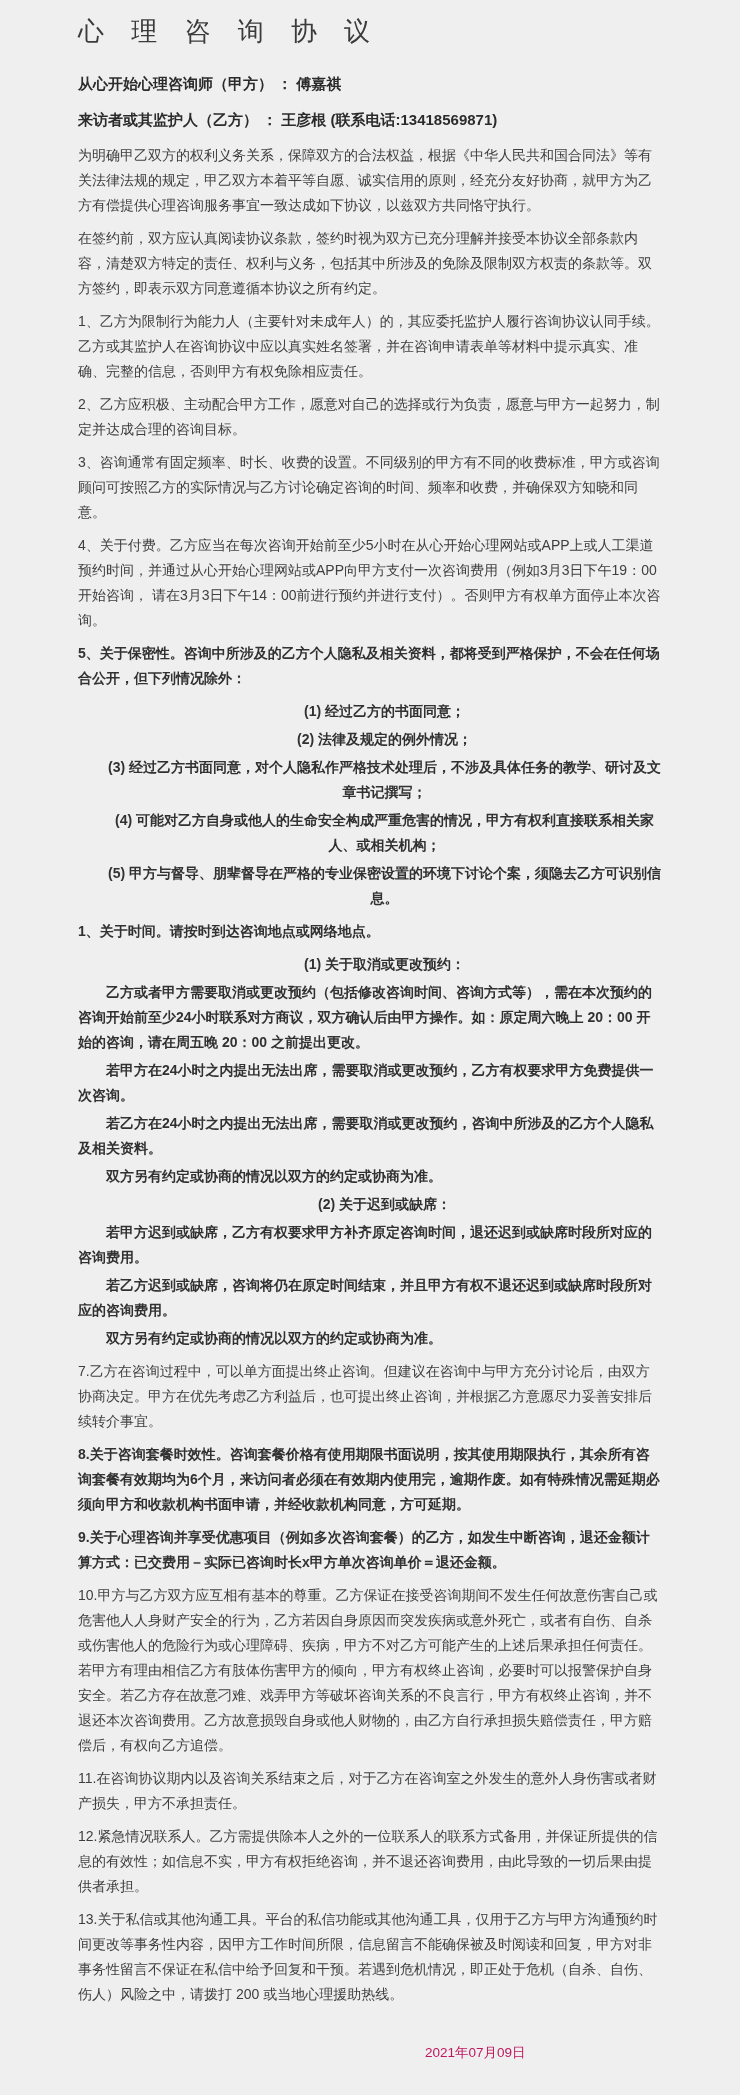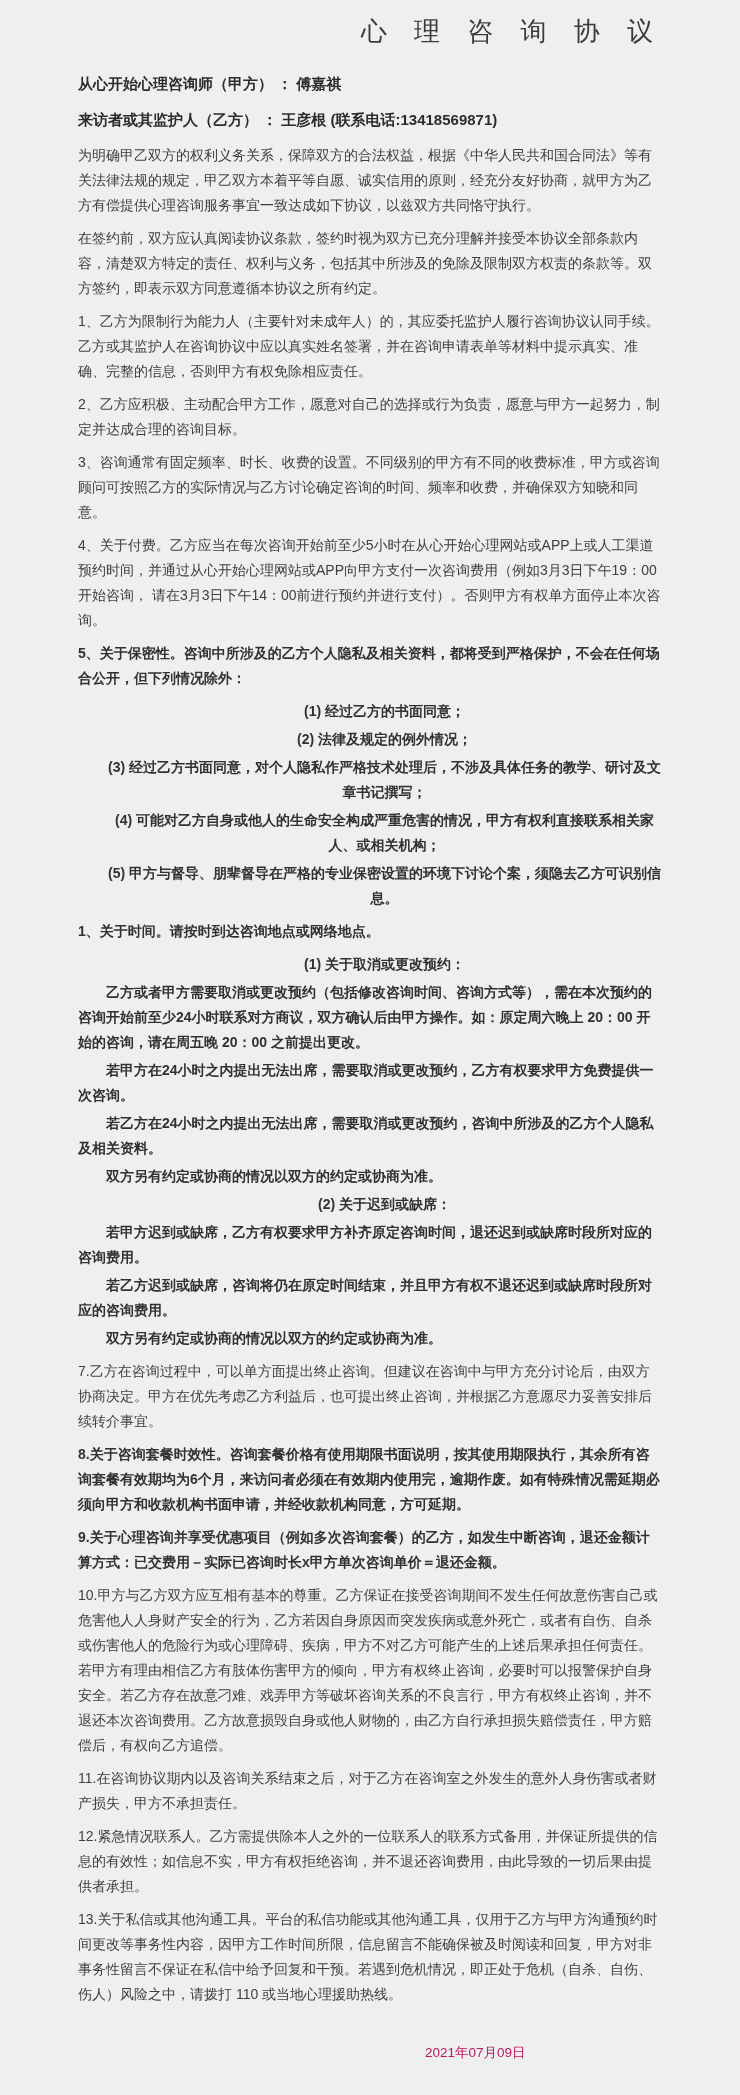--- a/index.html
+++ b/index.html
@@ -13,21 +13,21 @@
     background: #efeff0;
     overflow: hidden;
     font-family: "Liberation Sans", "DejaVu Sans", sans-serif;
     color: #3e3e3e;
   }
   h1.doc-title {
     margin: 0 0 22px 0;
     font-size: 26px;
     font-weight: 400;
     letter-spacing: 10px;
-    text-align: right;
+    text-align: left;
     color: #3b3b3b;
   }
   p { font-size: 14px; line-height: 25px; margin: 8px 0; }
   p.party {
     font-size: 15px;
     font-weight: 700;
     color: #2b2b2b;
     margin: 9px 0 11px 0;
   }
   p.b { font-weight: 700; color: #313131; }
@@ -73,18 +73,18 @@
       <p class="b item">(2) 关于迟到或缺席：</p>
       <p class="b ti">若甲方迟到或缺席，乙方有权要求甲方补齐原定咨询时间，退还迟到或缺席时段所对应的咨询费用。</p>
       <p class="b ti">若乙方迟到或缺席，咨询将仍在原定时间结束，并且甲方有权不退还迟到或缺席时段所对应的咨询费用。</p>
       <p class="b ti">双方另有约定或协商的情况以双方的约定或协商为准。</p>
       <p>7.乙方在咨询过程中，可以单方面提出终止咨询。但建议在咨询中与甲方充分讨论后，由双方协商决定。甲方在优先考虑乙方利益后，也可提出终止咨询，并根据乙方意愿尽力妥善安排后续转介事宜。</p>
       <p class="b">8.关于咨询套餐时效性。咨询套餐价格有使用期限书面说明，按其使用期限执行，其余所有咨询套餐有效期均为6个月，来访问者必须在有效期内使用完，逾期作废。如有特殊情况需延期必须向甲方和收款机构书面申请，并经收款机构同意，方可延期。</p>
       <p class="b">9.关于心理咨询并享受优惠项目（例如多次咨询套餐）的乙方，如发生中断咨询，退还金额计算方式：已交费用－实际已咨询时长x甲方单次咨询单价＝退还金额。</p>
       <p>10.甲方与乙方双方应互相有基本的尊重。乙方保证在接受咨询期间不发生任何故意伤害自己或危害他人人身财产安全的行为，乙方若因自身原因而突发疾病或意外死亡，或者有自伤、自杀或伤害他人的危险行为或心理障碍、疾病，甲方不对乙方可能产生的上述后果承担任何责任。若甲方有理由相信乙方有肢体伤害甲方的倾向，甲方有权终止咨询，必要时可以报警保护自身安全。若乙方存在故意刁难、戏弄甲方等破坏咨询关系的不良言行，甲方有权终止咨询，并不退还本次咨询费用。乙方故意损毁自身或他人财物的，由乙方自行承担损失赔偿责任，甲方赔偿后，有权向乙方追偿。</p>
       <p>11.在咨询协议期内以及咨询关系结束之后，对于乙方在咨询室之外发生的意外人身伤害或者财产损失，甲方不承担责任。</p>
       <p>12.紧急情况联系人。乙方需提供除本人之外的一位联系人的联系方式备用，并保证所提供的信息的有效性；如信息不实，甲方有权拒绝咨询，并不退还咨询费用，由此导致的一切后果由提供者承担。</p>
-      <p>13.关于私信或其他沟通工具。平台的私信功能或其他沟通工具，仅用于乙方与甲方沟通预约时间更改等事务性内容，因甲方工作时间所限，信息留言不能确保被及时阅读和回复，甲方对非事务性留言不保证在私信中给予回复和干预。若遇到危机情况，即正处于危机（自杀、自伤、伤人）风险之中，请拨打 110 或当地心理援助热线。</p>
+      <p>13.关于私信或其他沟通工具。平台的私信功能或其他沟通工具，仅用于乙方与甲方沟通预约时间更改等事务性内容，因甲方工作时间所限，信息留言不能确保被及时阅读和回复，甲方对非事务性留言不保证在私信中给予回复和干预。若遇到危机情况，即正处于危机（自杀、自伤、伤人）风险之中，请拨打 200 或当地心理援助热线。</p>
     </div>
 
   <div class="doc-date">2021年07月09日</div>
 
 </div>
 
 </body></html>

